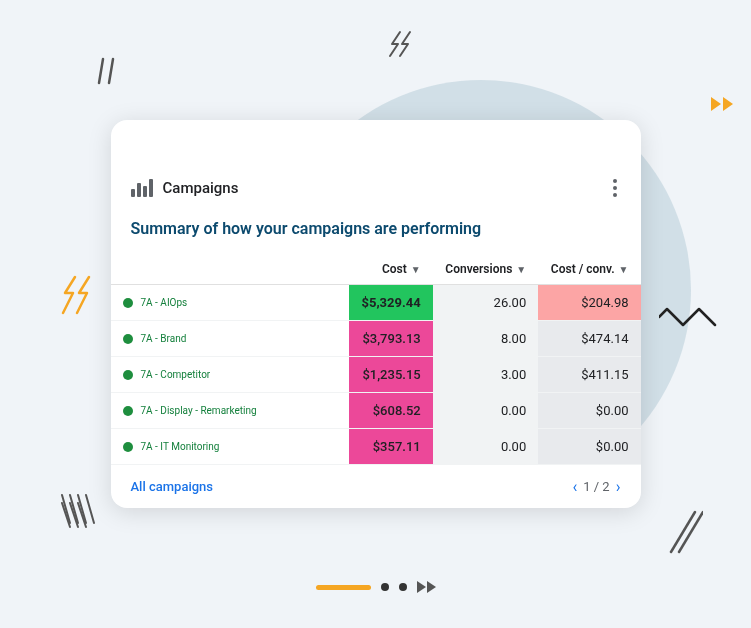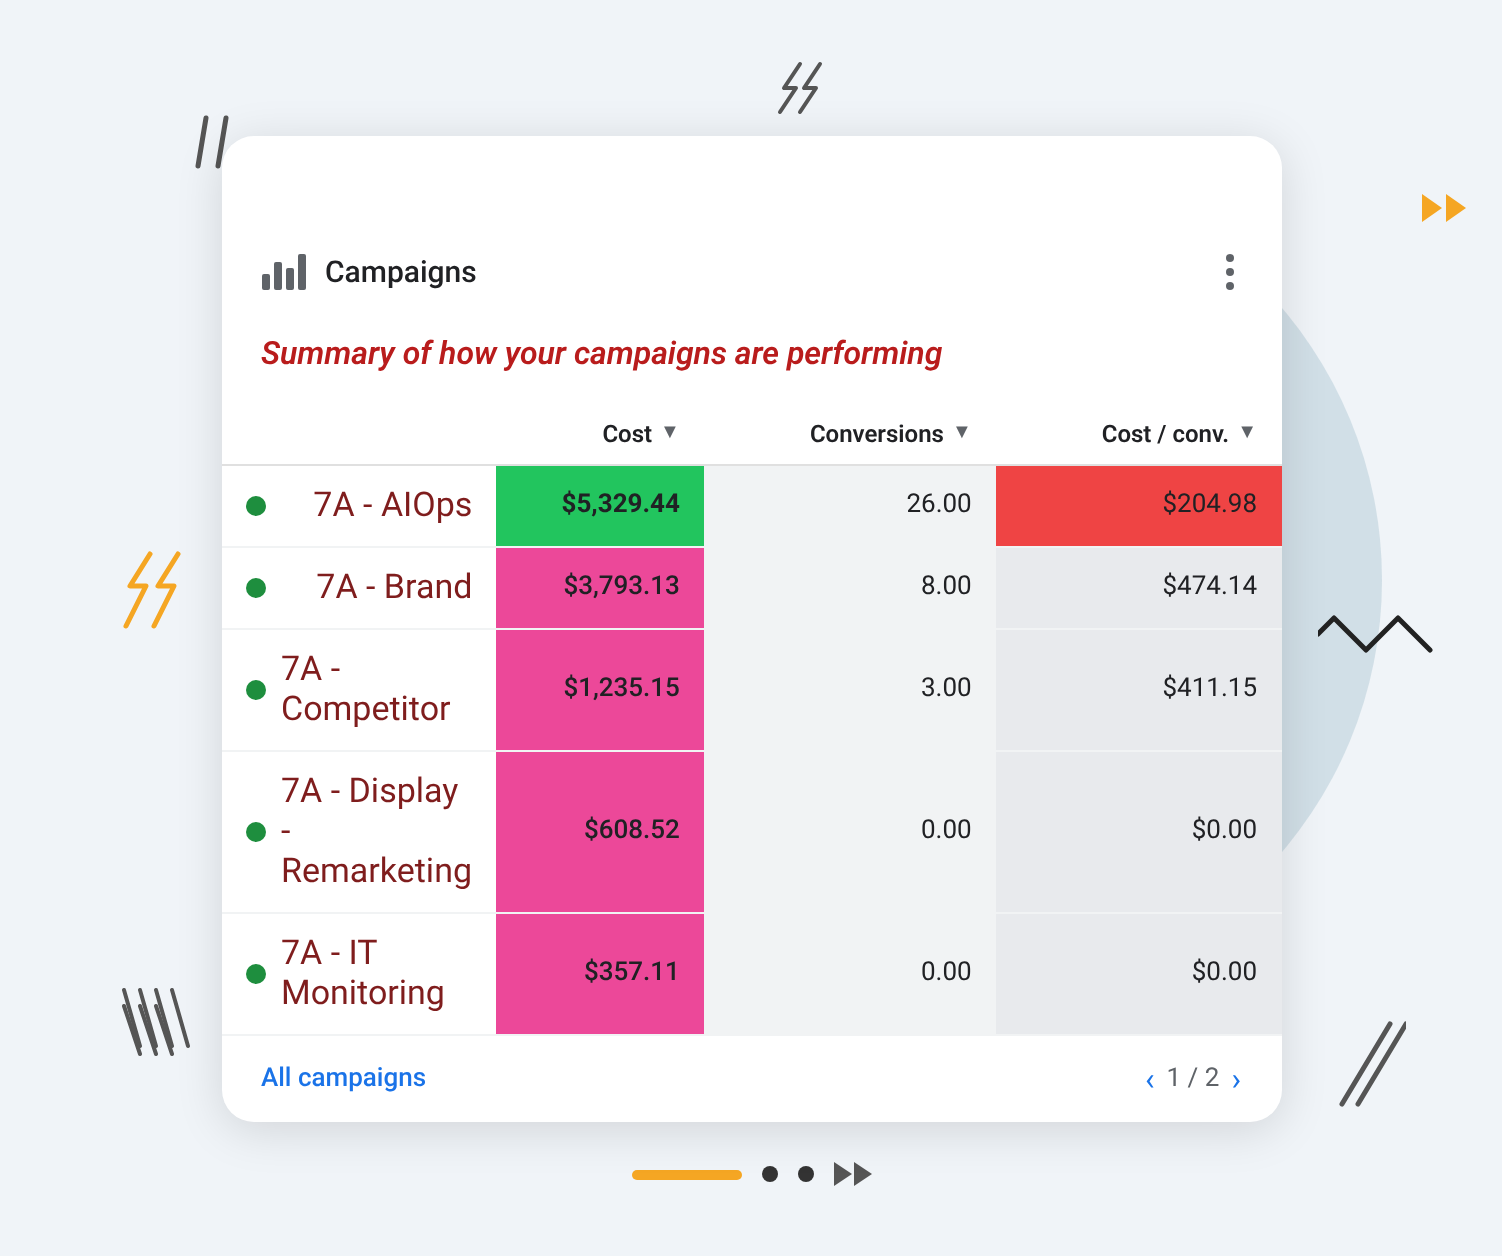--- a/index.html
+++ b/index.html
@@ -99,22 +99,21 @@
       width: 4px;
       height: 4px;
       border-radius: 50%;
       background: #5f6368;
     }
 
     .summary-title {
       padding: 8px 20px 16px 20px;
       font-size: 16px;
       font-weight: 600;
-      color: #b91c1c;
-      font-style: italic;
+      color: #0c4a6e;
     }
 
     
     .campaigns-table {
       width: 100%;
       border-collapse: collapse;
     }
 
     .campaigns-table th {
       padding: 8px 12px;
@@ -129,21 +128,20 @@
     .campaigns-table th:first-child {
       text-align: left;
       width: 45%;
     }
 
     .th-sortable {
       cursor: pointer;
       display: inline-flex;
       align-items: center;
       gap: 4px;
-      margin-left: 41px;
     }
 
     .sort-arrow {
       font-size: 10px;
       color: #5f6368;
     }
 
     .campaigns-table td {
       padding: 10px 12px;
       font-size: 13px;
@@ -155,26 +153,25 @@
     .campaigns-table td:first-child {
       text-align: left;
     }
 
     .campaigns-table tr:last-child td {
       border-bottom: none;
       margin-top: 15px;
     }
 
     .campaign-name {
-      color: #7f1d1d;
+      color: #15803d;
       display: flex;
       align-items: center;
       gap: 8px;
-      font-size: 17px;
-      justify-content: space-between;
+      font-size: 10px;
     }
 
     .status-dot {
       width: 10px;
       height: 10px;
       border-radius: 50%;
       background: #1e8e3e;
       flex-shrink: 0;
     }
 
@@ -191,21 +188,21 @@
 
     .col-conversions {
       background: #f1f3f4;
     }
 
     .col-cost-conv {
       background: #e8eaed;
     }
 
     .col-cost-conv-highlighted {
-      background: #ef4444;
+      background: #fca5a5;
       margin-left: 48px;
     }
 
     
     .card-footer {
       display: flex;
       align-items: center;
       justify-content: space-between;
       padding: 12px 20px;
       border-top: 1px solid #f1f3f4;

